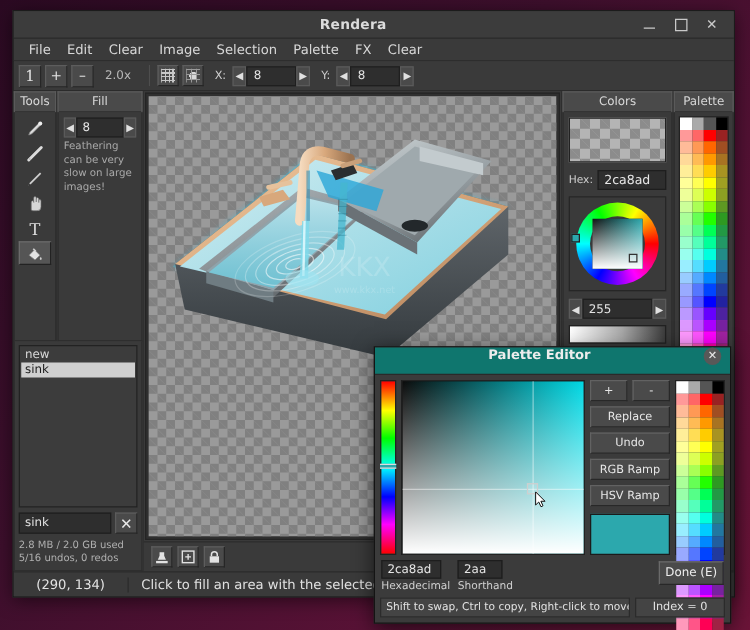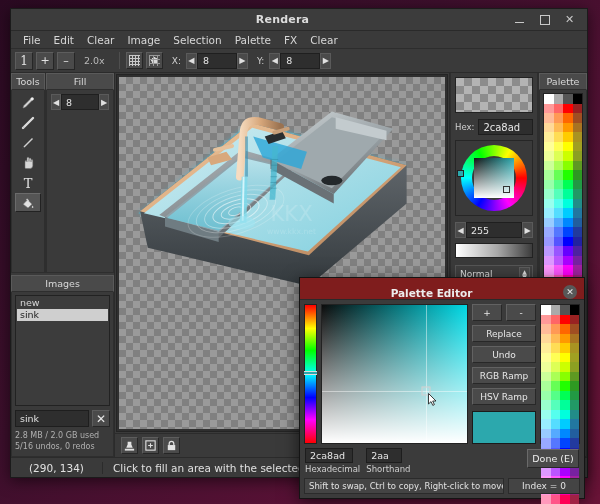--- a/index.html
+++ b/index.html
@@ -194,22 +194,22 @@
   #coord { width:92px; text-align:center; color:#e3e3e3; font-size:10.5px;
      border-right:1px solid #2b2b2b; }
   #status-msg { flex:1; color:#e0e0e0; font-size:10.5px; padding-left:10px; white-space:nowrap; overflow:hidden; }
   
   #dialog {
     position:absolute; left:299px; top:277px; width:286px; height:222px;
     background:#3b3b3b; border:1px solid #141414;
     box-shadow:0 4px 16px rgba(0,0,0,.6);
     display:flex; flex-direction:column; z-index:50;
   }
-  #dlg-title { height:22px; background:#7f1d1d; border-bottom:1px solid #2a2a2a;
-    display:flex; align-items:flex-end; position:relative; flex:none; }
+  #dlg-title { height:22px; background:#0f766e; border-bottom:1px solid #2a2a2a;
+    display:flex; align-items:flex-start; position:relative; flex:none; }
   #dlg-title .t { flex:1; text-align:center; color:#ececec; font-size:10.5px; font-weight:bold; }
   #dlg-close { width:14px; height:14px; border-radius:50%; background:#585858;
     color:#e8e8e8; font-size:9px; display:flex; align-items:center; justify-content:center;
     margin-right:7px; cursor:default; }
   #dlg-main { flex:1; display:flex; padding:4px; gap:4px; min-height:0; }
   #dlg-hue { width:13px; border:1px solid #222; position:relative;
     background:linear-gradient(to bottom,#ff0000,#ffff00 17%,#00ff00 33%,#00ffff 50%,#0000ff 67%,#ff00ff 83%,#ff0000 100%); }
   #dlg-hue-mark { position:absolute; left:-1px; right:-1px; top:48%; height:4px;
      border-top:1px solid #ddd; border-bottom:1px solid #ddd; background:#2ca8ad; }
   #dlg-sv { flex:1; border:1px solid #222; position:relative;
@@ -342,25 +342,25 @@
           </div>
         </div>
         <div id="fill-col">
           <div class="panel-head">Fill</div>
           <div id="fill-body">
             <div class="feather-spin">
               <div class="arr">◀</div>
               <div class="val">8</div>
               <div class="arr">▶</div>
             </div>
+            <div class="hintp">Feathering can be very slow on large images!</div>
           </div>
         </div>
       </div>
 
-      <div class="panel-head" id="images-head">Images</div>
       <div id="images-wrap">
         <div id="images-list">
           <div class="img-item">new</div>
           <div class="img-item sel">sink</div>
         </div>
         <div id="img-name-row">
           <div id="img-name">sink</div>
           <div id="img-clear">✕</div>
         </div>
         <div class="memline">2.8 MB / 2.0 GB used</div>
@@ -491,20 +491,21 @@
           <svg width="13" height="13" viewBox="0 0 14 14">
               <path d="M4.5 6.5 v-1.5 a2.5 2.5 0 0 1 5 0 V6.5" fill="none" stroke="#e2e2e2" stroke-width="1.3"></path>
               <rect x="3" y="6.5" width="8" height="5.5" fill="#e2e2e2"></rect>
             </svg>
         </div>
       </div>
     </div>
 
     <div id="rightcol">
       <div id="colors-col">
+        <div class="panel-head">Colors</div>
         <div id="colors-body">
           <div id="alpha-preview"></div>
           <div id="hex-row">
             <div class="lbl">Hex:</div>
             <div id="hex-field">2ca8ad</div>
           </div>
           <div id="wheel-box">
             <div id="hue-ring"></div>
             <div id="ring-mark"></div>
             <div id="sv-square">

